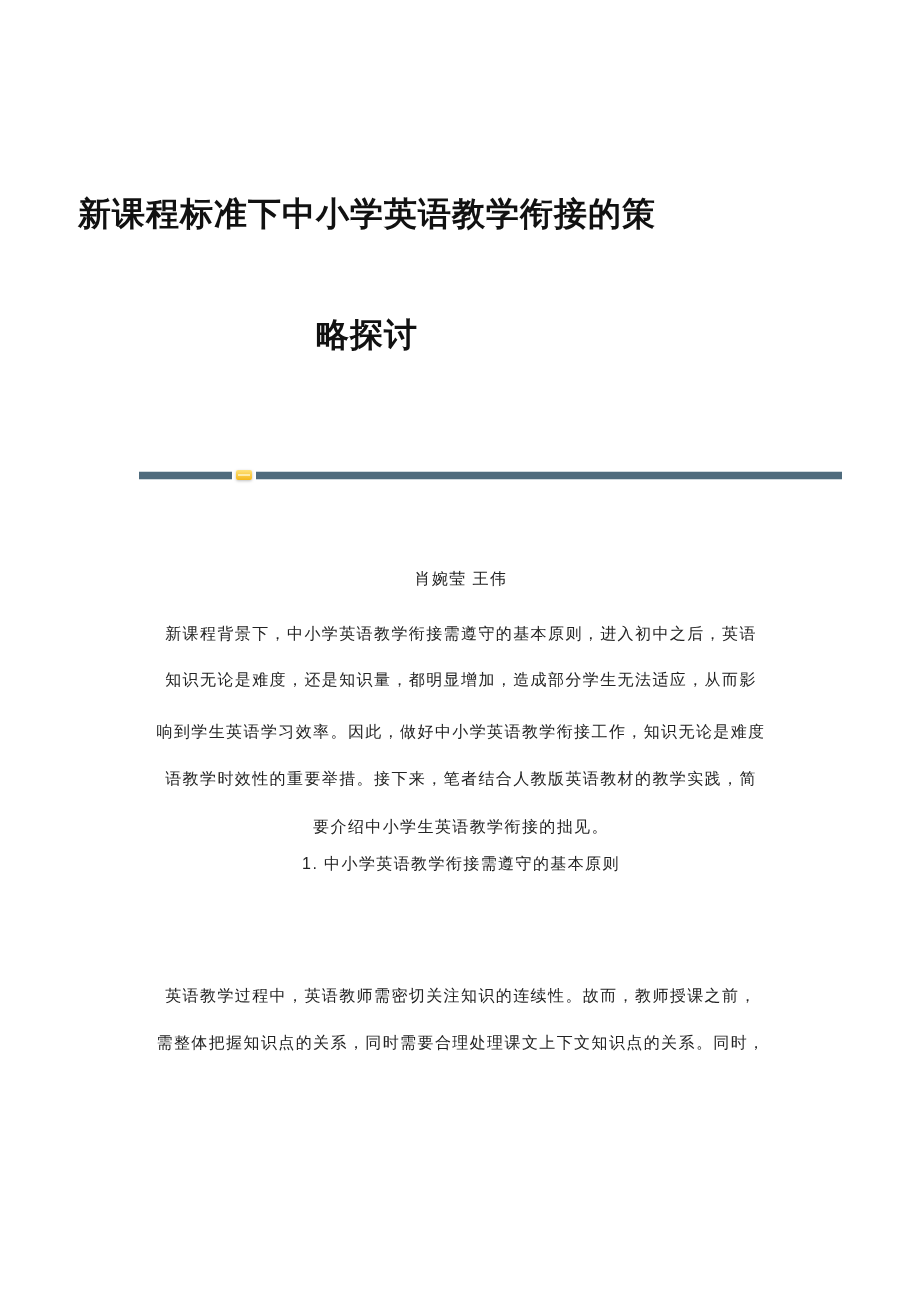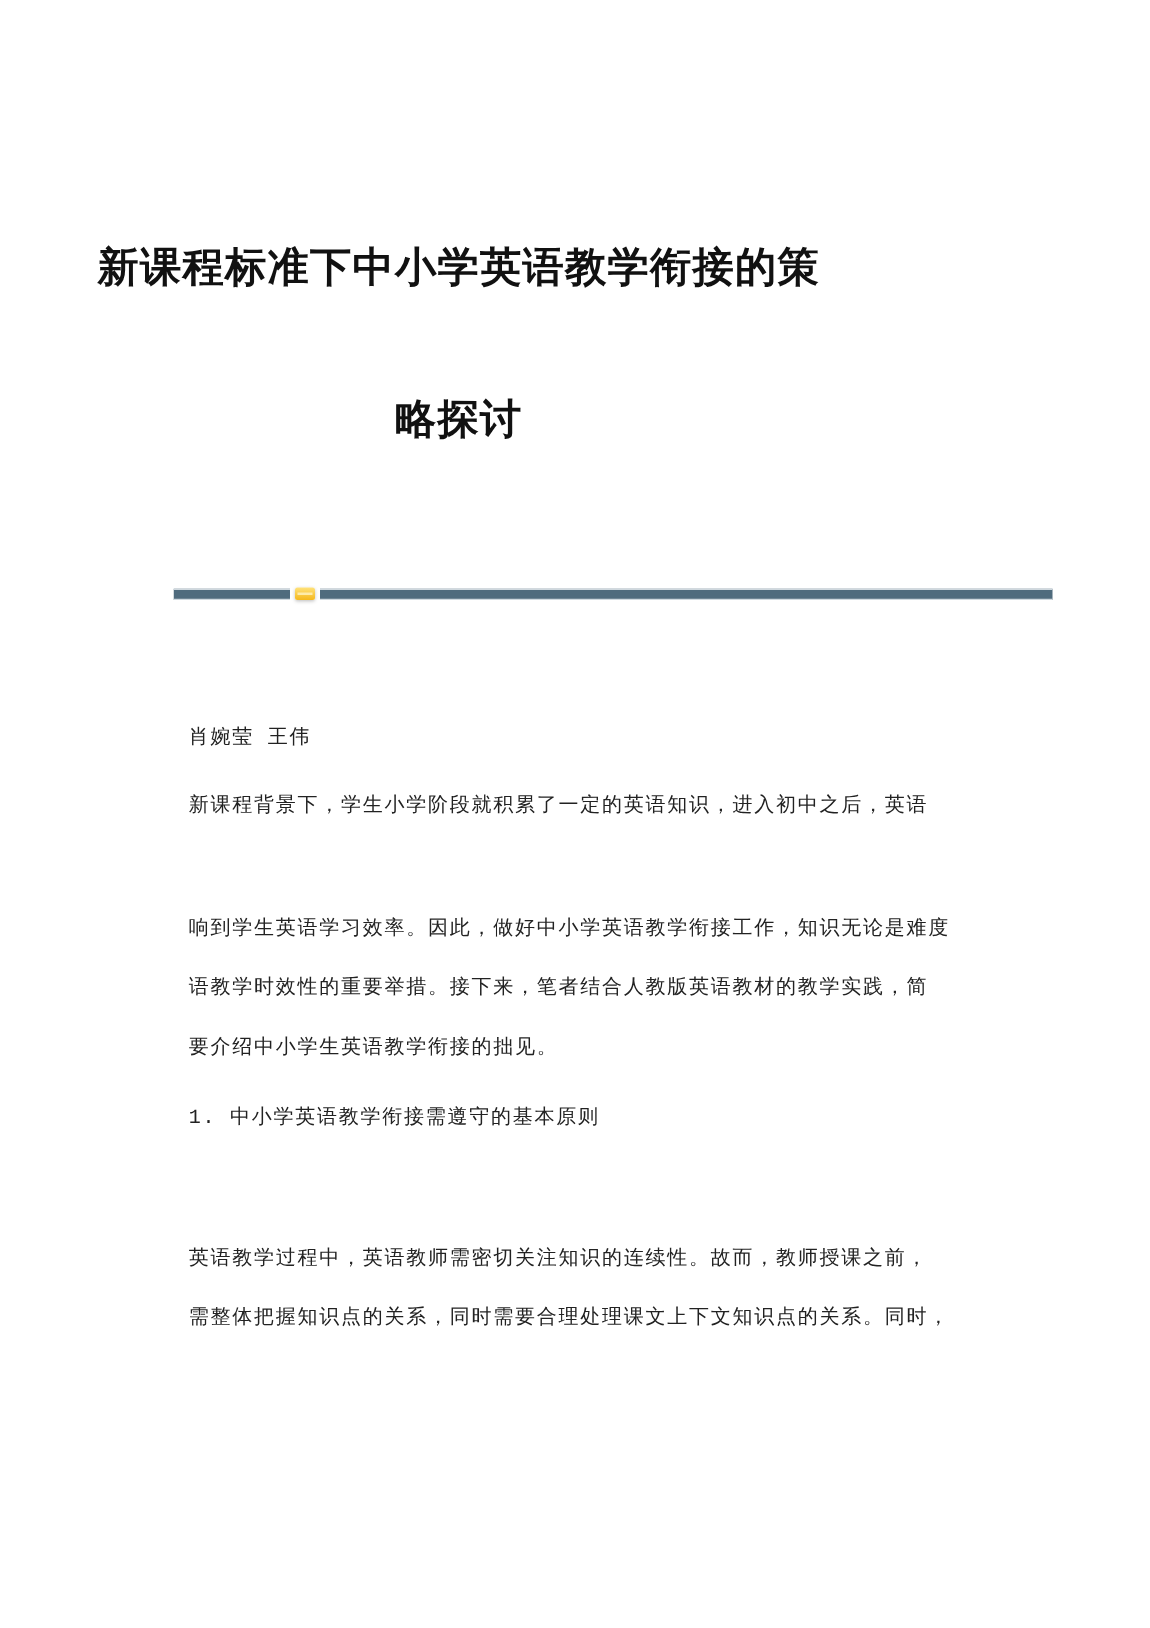--- a/index.html
+++ b/index.html
@@ -82,47 +82,49 @@
       top: 4px;
       height: 2px;
       background: #fff3c2;
       opacity: 0.8;
     }
 
     .text {
       position: absolute;
       left: 141px;
       width: 640px;
-      font-family: Liberation Mono, monospace;
+      font-family: Liberation Sans, sans-serif;
       font-size: 16px;
       color: #222222;
-      margin: 10px;
+      margin: 0;
       white-space: nowrap;
       letter-spacing: 1.4px;
+      text-align: center;
     }
     .authors { top: 569px; }
     .line { }
   </style>
 </head>
 <body>
 
 <div class="page">
 
   <h1 class="title title-line-1">新课程标准下中小学英语教学衔接的策</h1>
   <h1 class="title title-line-2">略探讨</h1>
 
   <div class="divider">
     <div class="divider-left"></div>
     <div class="divider-badge"></div>
     <div class="divider-right"></div>
   </div>
 
   <p class="text authors">肖婉莹  王伟</p>
 
-  <p class="text line" style="top:624px;">新课程背景下，学生小学阶段就积累了一定的英语知识，进入初中之后，英语</p>
+  <p class="text line" style="top:624px;">新课程背景下，中小学英语教学衔接需遵守的基本原则，进入初中之后，英语</p>
+  <p class="text line" style="top:670px;">知识无论是难度，还是知识量，都明显增加，造成部分学生无法适应，从而影</p>
   <p class="text line" style="top:722px;">响到学生英语学习效率。因此，做好中小学英语教学衔接工作，知识无论是难度</p>
   <p class="text line" style="top:817px;">要介绍中小学生英语教学衔接的拙见。</p>
   <p class="text line" style="top:769px;">语教学时效性的重要举措。接下来，笔者结合人教版英语教材的教学实践，简</p>
-  <p class="text line" style="top:873px;">1.  中小学英语教学衔接需遵守的基本原则</p>
+  <p class="text line" style="top:854px;">1.  中小学英语教学衔接需遵守的基本原则</p>
   <p class="text line" style="top:986px;">英语教学过程中，英语教师需密切关注知识的连续性。故而，教师授课之前，</p>
   <p class="text line" style="top:1033px;">需整体把握知识点的关系，同时需要合理处理课文上下文知识点的关系。同时，</p>
 
 </div>
 
 </body></html>

